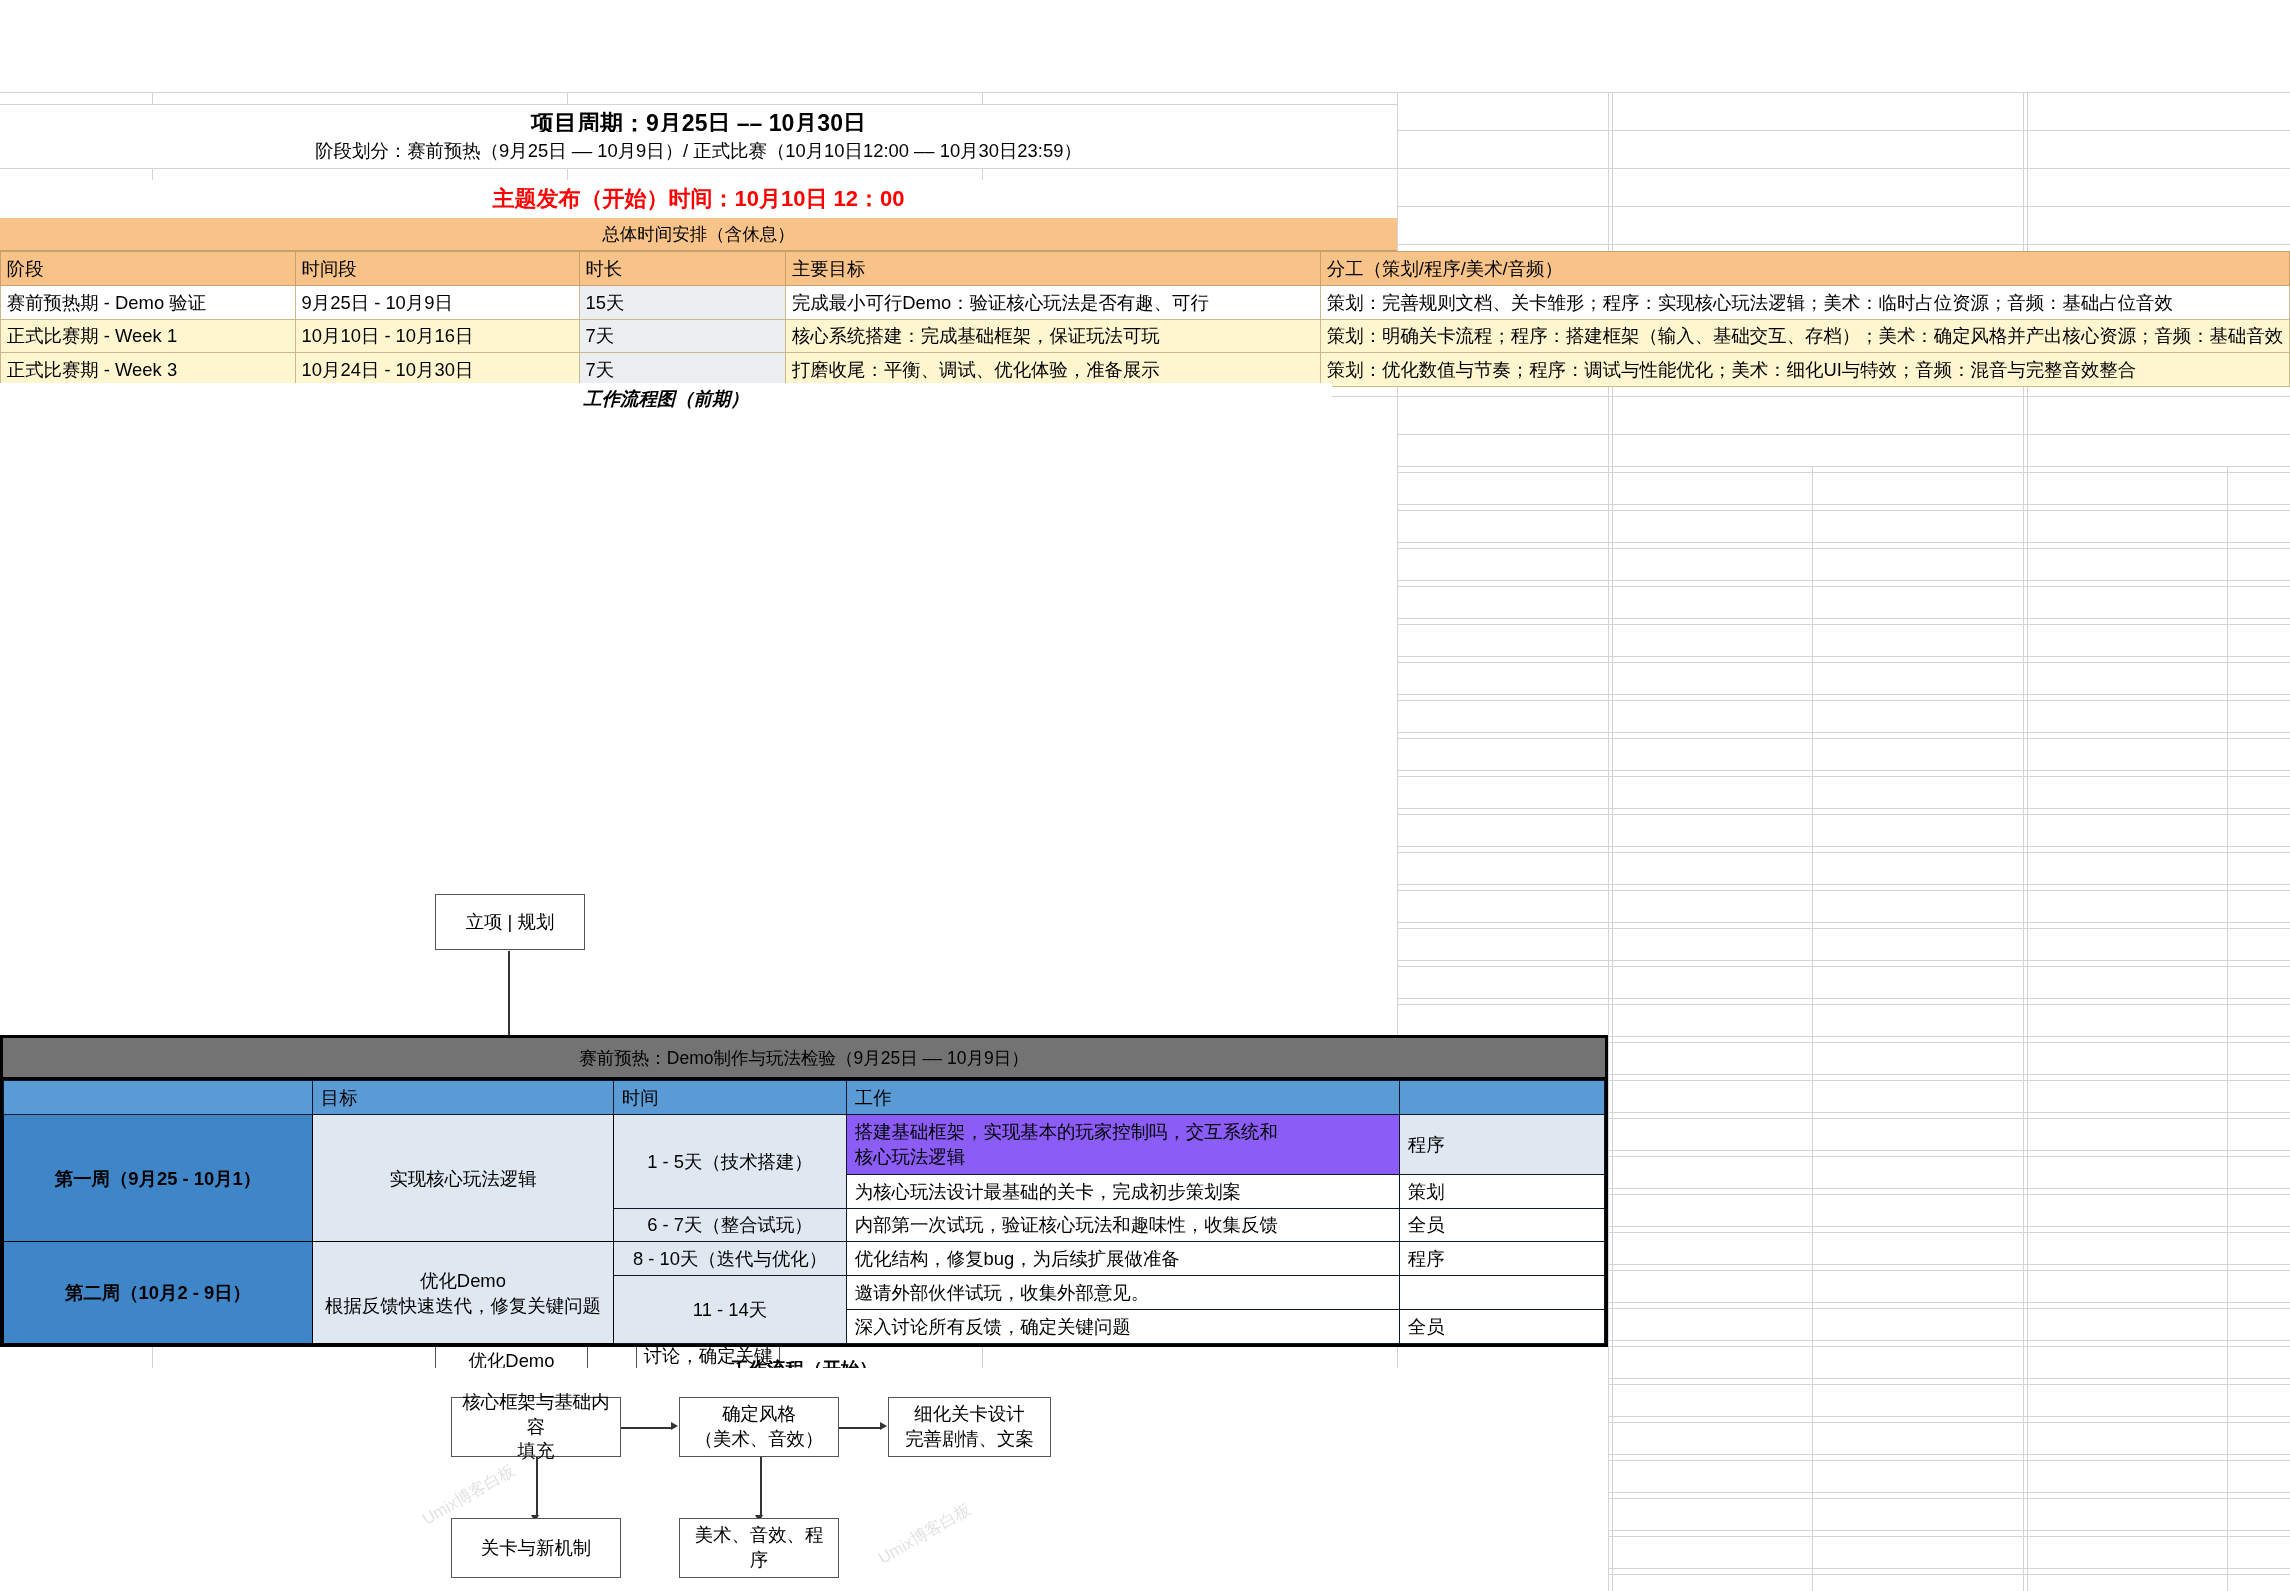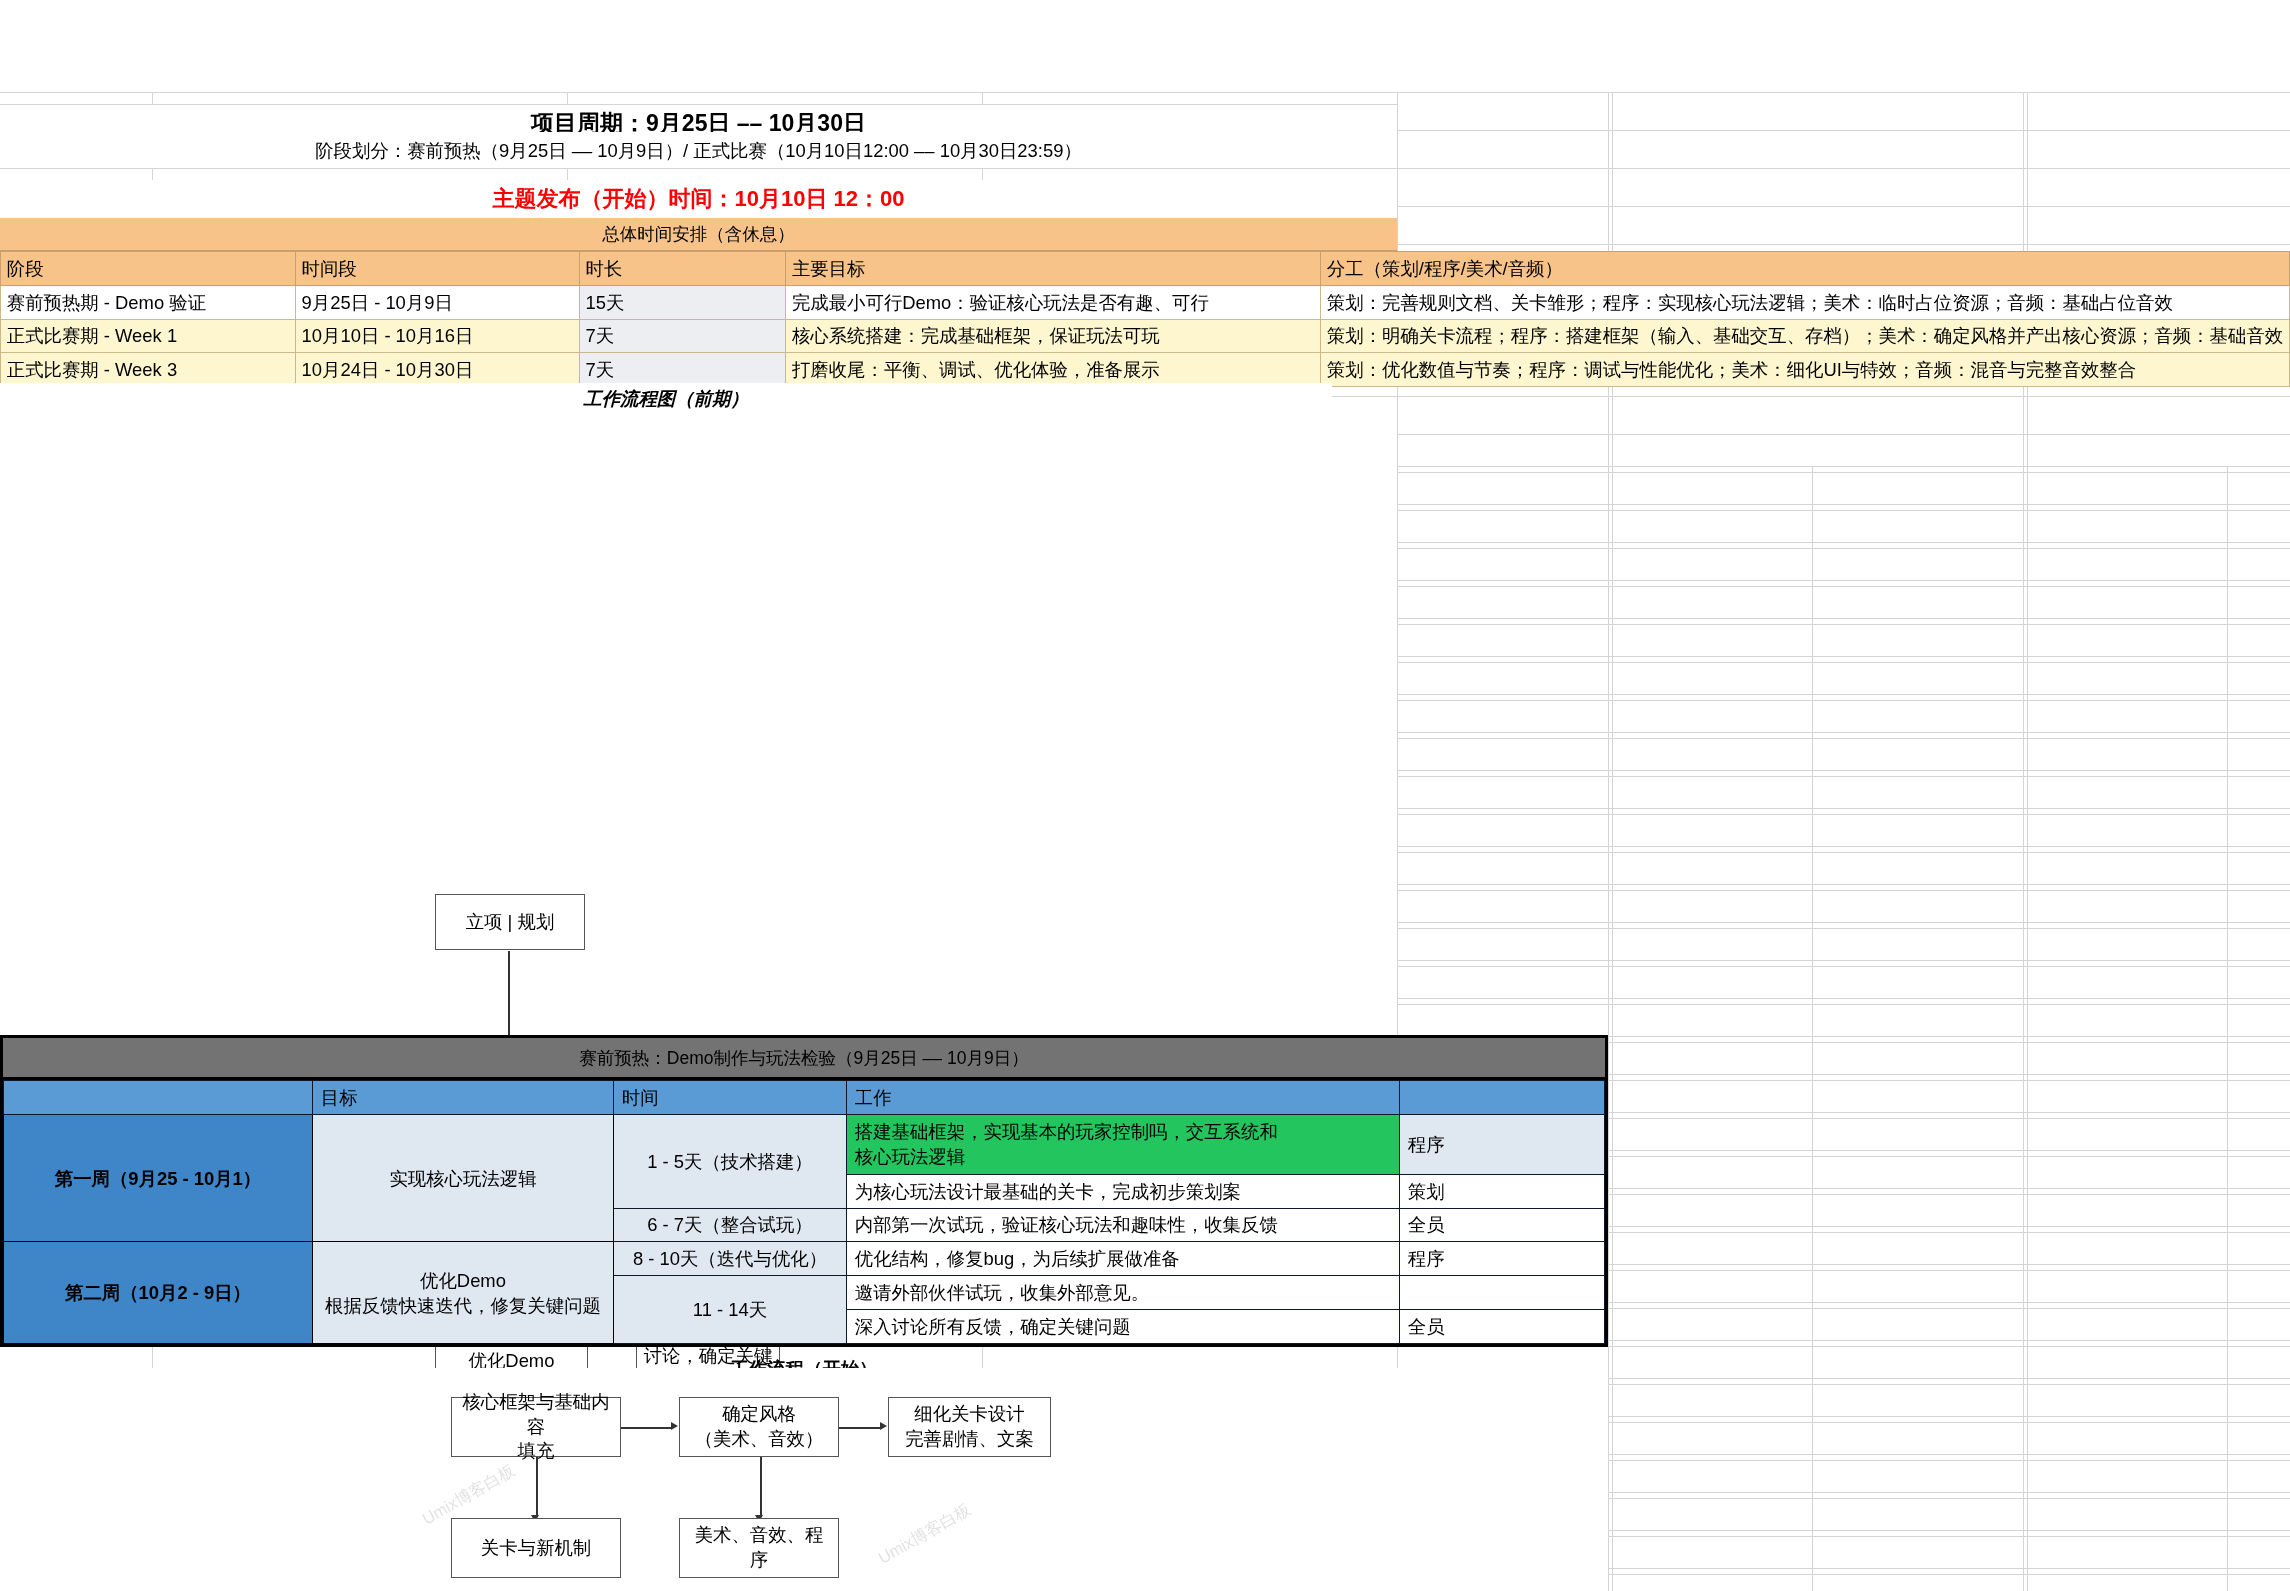--- a/index.html
+++ b/index.html
@@ -242,21 +242,21 @@
   .bbtable td.goalcell {
     background: #dfe7f1;
     text-align: center;
     border: 1.9px solid #000;
   }
   .bbtable td.timecell {
     background: #dfe7f1;
     text-align: center;
   }
   .bbtable td.workcell {
-    background: #22c55e;
+    background: #8b5cf6;
   }
   .bbtable td.whitecell {
     background: #ffffff;
   }
   .bbtable td.rolecell-shade {
     background: #dfe7f1;
   }
 
   
   .flow2-title {

